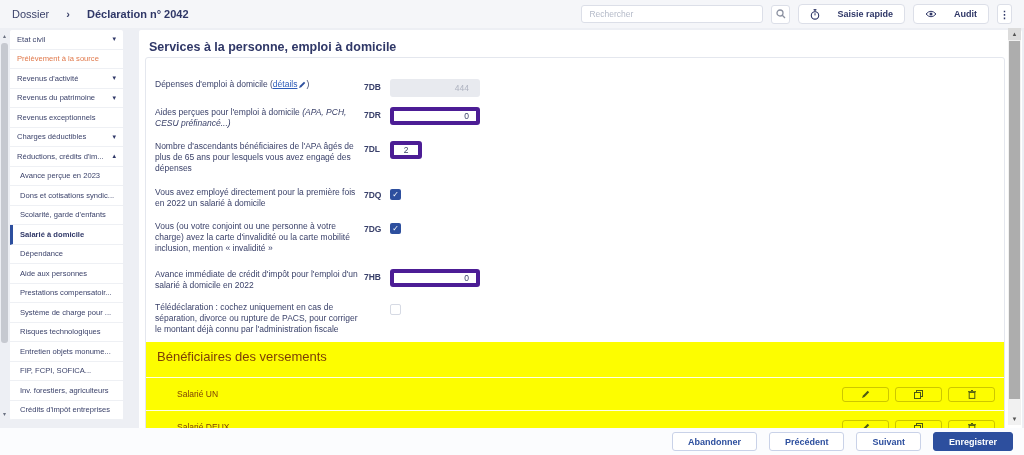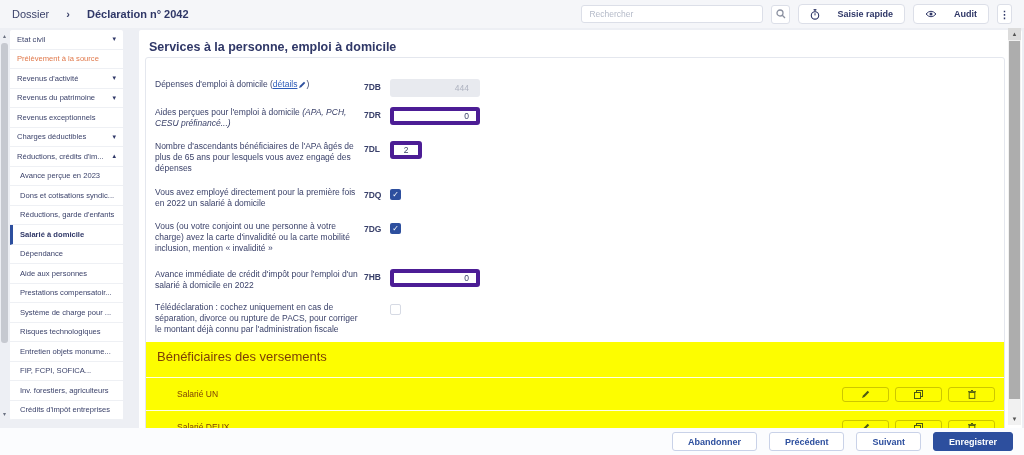--- a/index.html
+++ b/index.html
@@ -166,21 +166,21 @@
     <span class="lbl">Réductions, crédits d'im...</span>
     <span class="chev up"></span>
   </div>
   <div class="sitem sub">
     <span class="lbl">Avance perçue en 2023</span>
   </div>
   <div class="sitem sub">
     <span class="lbl">Dons et cotisations syndic...</span>
   </div>
   <div class="sitem sub">
-    <span class="lbl">Réductions, garde d'enfants</span>
+    <span class="lbl">Scolarité, garde d'enfants</span>
   </div>
   <div class="sitem sub selected">
     <span class="lbl">Salarié à domicile</span>
   </div>
   <div class="sitem sub">
     <span class="lbl">Dépendance</span>
   </div>
   <div class="sitem sub">
     <span class="lbl">Aide aux personnes</span>
   </div>

